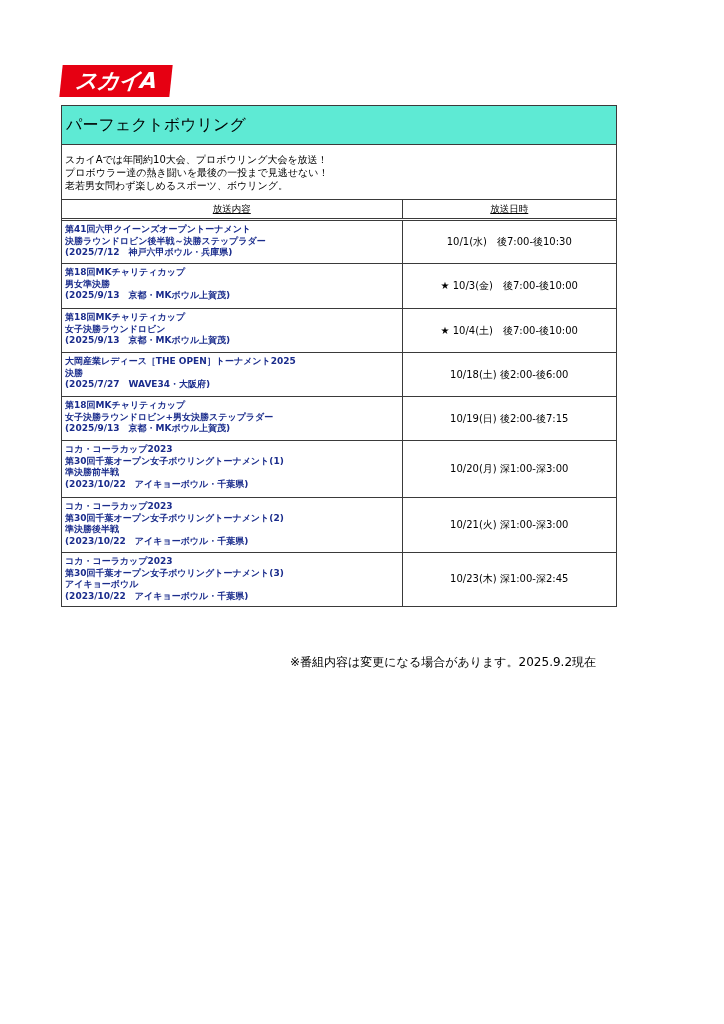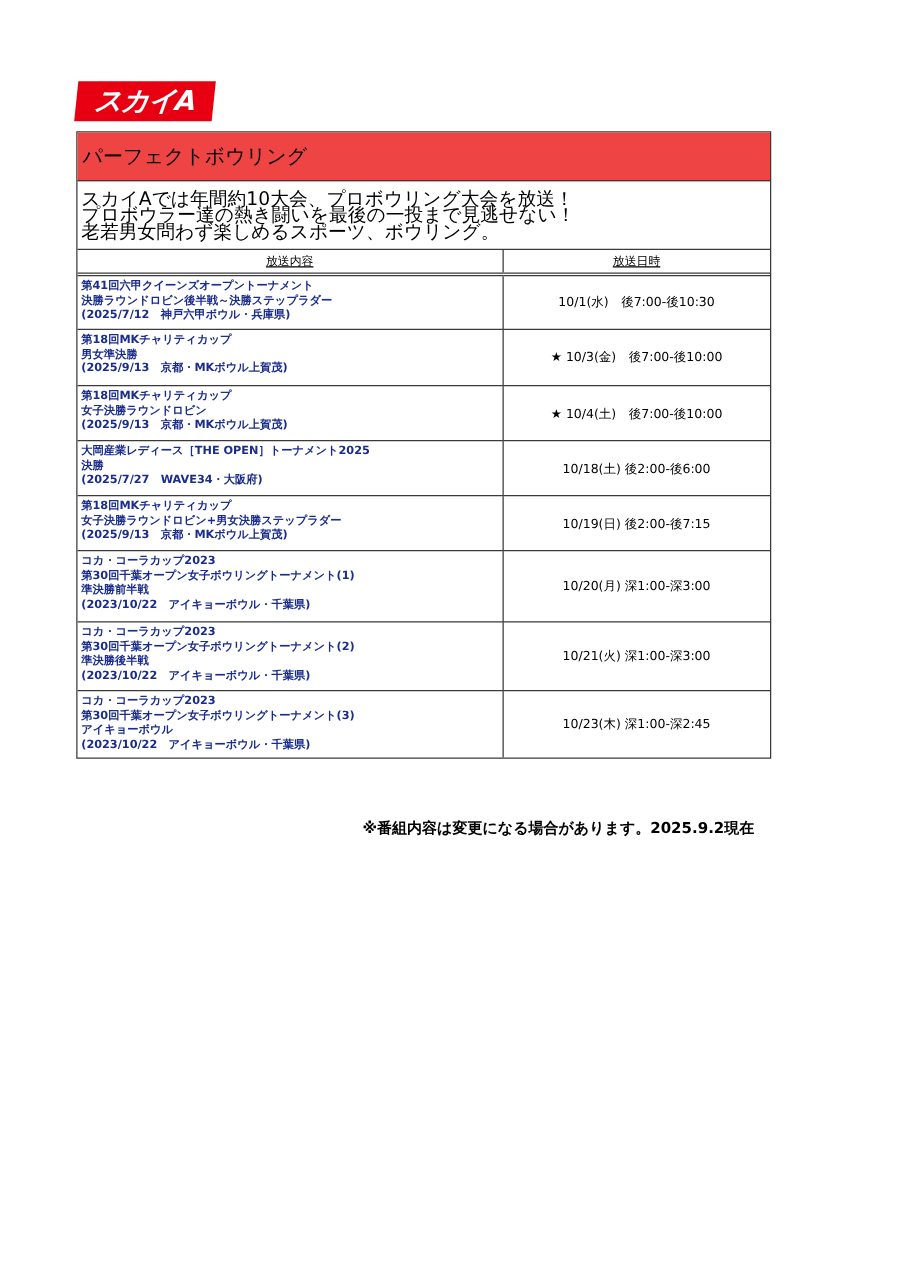--- a/index.html
+++ b/index.html
@@ -11,50 +11,50 @@
       position: absolute; left: 61px; top: 65px; width: 110px; height: 32px;
       background: #e60012; color: #fff; display: flex; align-items: center; justify-content: center;
       font-family: "DejaVu Sans", sans-serif; font-weight: bold; font-style: italic;
       font-size: 22px; letter-spacing: -1px; transform: skewX(-6deg);
     }
     .sheet {
       position: absolute; left: 61px; top: 105px; width: 556px;
       border: 1.5px solid #3a3a3a; box-sizing: border-box;
     }
     .title-bar {
-      height: 38px; background: #ef4444; border-bottom: 1.5px solid #3a3a3a;
+      height: 38px; background: #5eead4; border-bottom: 1.5px solid #3a3a3a;
       display: flex; align-items: center; padding-left: 4px;
       font-size: 16px;
       text-align: center;
     }
     .intro {
       height: 55px; border-bottom: 1px solid #3a3a3a;
       padding: 8px 3px 0 3px; box-sizing: border-box;
-      font-size: 15px; line-height: 13px;
+      font-size: 10px; line-height: 13px;
     }
     .intro div { white-space: nowrap; }
     table { border-collapse: collapse; width: 100%; table-layout: fixed; }
     th, td { border: 1px solid #3a3a3a; padding: 0; }
     tr > :first-child { border-left: none; }
     tr > :last-child { border-right: none; }
     tr:last-child td { border-bottom: none; }
     th {
       height: 18px; font-weight: normal; font-size: 9.5px;
       border-top: none; border-bottom: 3px double #3a3a3a; text-decoration: underline;
     }
     td.content {
       color: #1a2c8c; font-size: 9px; line-height: 11.5px;
       padding: 3px 3px; vertical-align: top; font-weight: bold;
     }
     td.content div { white-space: nowrap; }
     td.air {
       text-align: center; font-size: 10px; vertical-align: middle; white-space: pre;
     }
     .footnote {
-      position: absolute; left: 290px; top: 654px; font-size: 12px; white-space: nowrap; font-weight: bold;
+      position: absolute; left: 290px; top: 654px; font-size: 12px; white-space: nowrap;
     }
   </style>
 </head>
 <body>
 
 <div class="logo">スカイA</div>
 
 <div class="sheet">
   <div class="title-bar">パーフェクトボウリング</div>
   <div class="intro">

